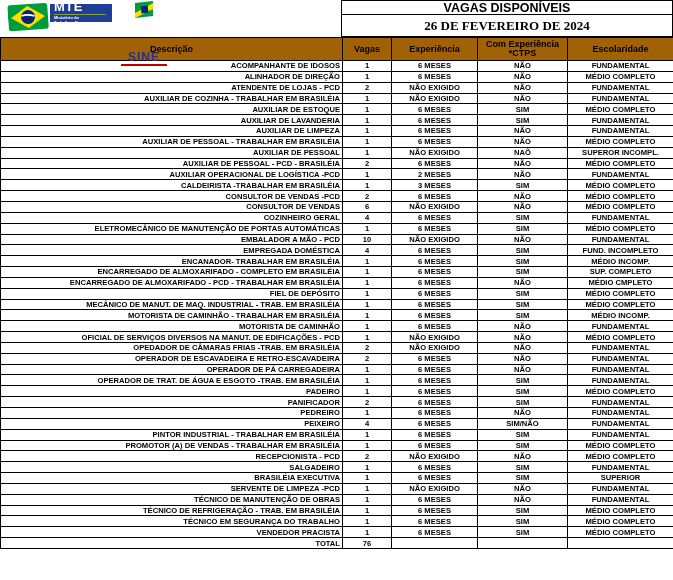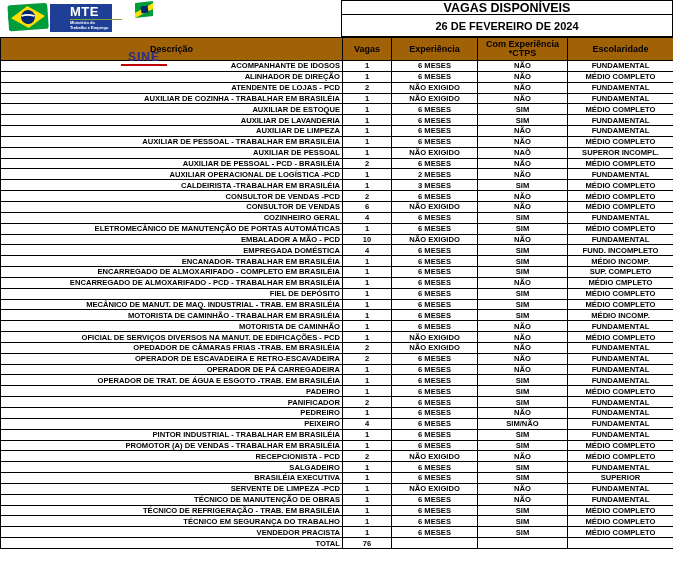--- a/index.html
+++ b/index.html
@@ -10,43 +10,43 @@
     font-family: "Liberation Sans", sans-serif;
     position: relative;
   }
 
   
   .top-band { position: relative; width: 673px; height: 37px; background: #fff; }
 
   .mte-logo { position: absolute; left: 8px; top: 3px; display: flex; align-items: flex-start; }
   .mte-flag { width: 42px; height: 28px; margin-right: 0px; transform: rotate(-4deg); }
   .mte-box {
-    width: 62px; height: 28px; background: #1F3F97; color: #fff;
+    width: 62px; height: 18px; background: #1F3F97; color: #fff;
     display: flex; flex-direction: column; justify-content: center;
-    padding-left: 20px; margin-top: 1px;
+    padding-left: 4px; margin-top: 1px;
   }
   .mte-acronym { font-size: 13px; font-weight: bold; line-height: 12px; letter-spacing: .5px; }
   .mte-sub { font-size: 4px; font-weight: bold; line-height: 4.5px; white-space: pre-line; border-top: 1px solid #7ea33c; margin-top: 1px; padding-top: 1px; width: 52px; }
 
   .sine-logo { position: absolute; left: 118px; top: 1px; width: 52px; text-align: center; }
   .sine-flag { width: 22px; height: 17px; display: block; margin: 0 auto; }
   .sine-text { font-size: 12px; font-weight: bold; color: #2B2E83; letter-spacing: 1px; line-height: 11px; margin-top: 34px; }
   .sine-strip { height: 2px; background: #C00000; width: 46px; margin: 1px auto 0; }
 
   .title-block {
     position: absolute; left: 341px; top: 0; width: 332px; height: 37px;
     display: flex; flex-direction: column;
   }
   .title-cell {
     border: 1px solid #000; background: #fff;
     display: flex; align-items: center; justify-content: center;
     font-weight: bold; color: #000; white-space: nowrap; overflow: hidden;
   }
   .title-main { height: 19px; font-size: 12.5px; }
-  .title-date { height: 28px; margin-top: -1px; font-size: 11px; }
+  .title-date { height: 28px; margin-top: -1px; font-size: 13px; font-family: Liberation Serif, serif; }
 
   
   table.vagas {
     border-collapse: collapse; table-layout: fixed;
     width: 673px;
   }
   table.vagas col.c-desc { width: 342px; }
   table.vagas col.c-vagas { width: 49px; }
   table.vagas col.c-exp { width: 86px; }
   table.vagas col.c-ctps { width: 90px; }

